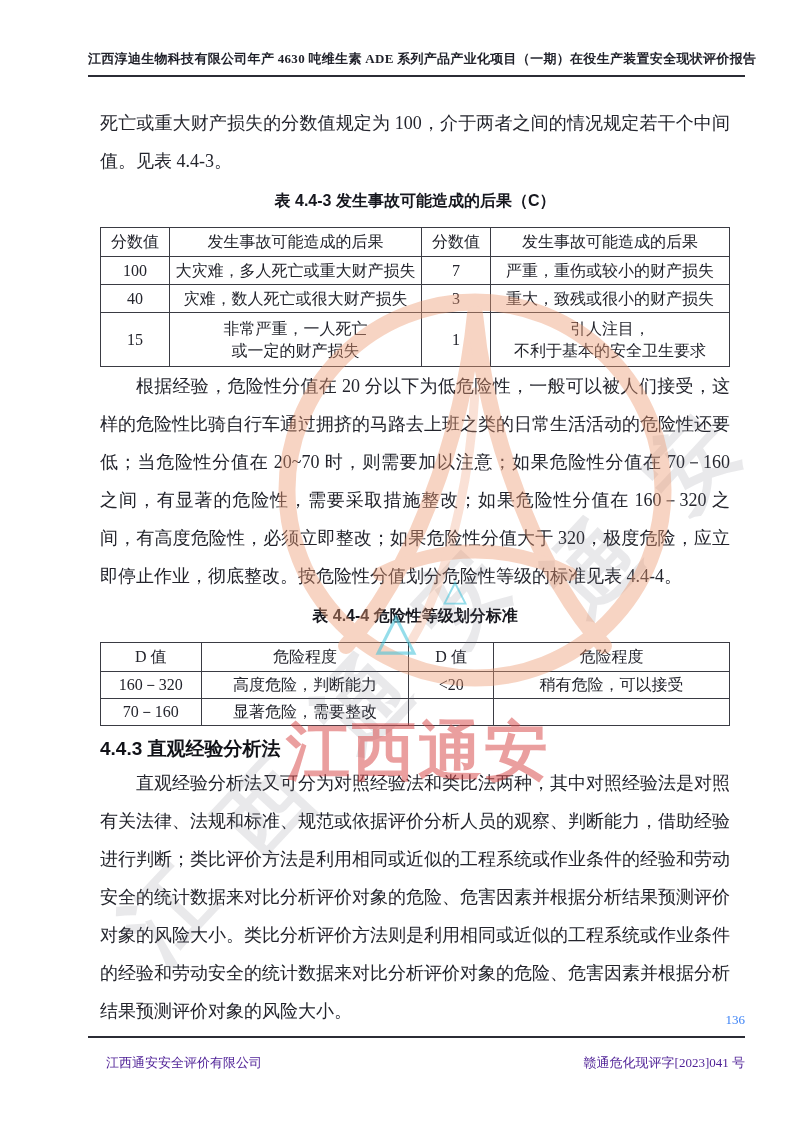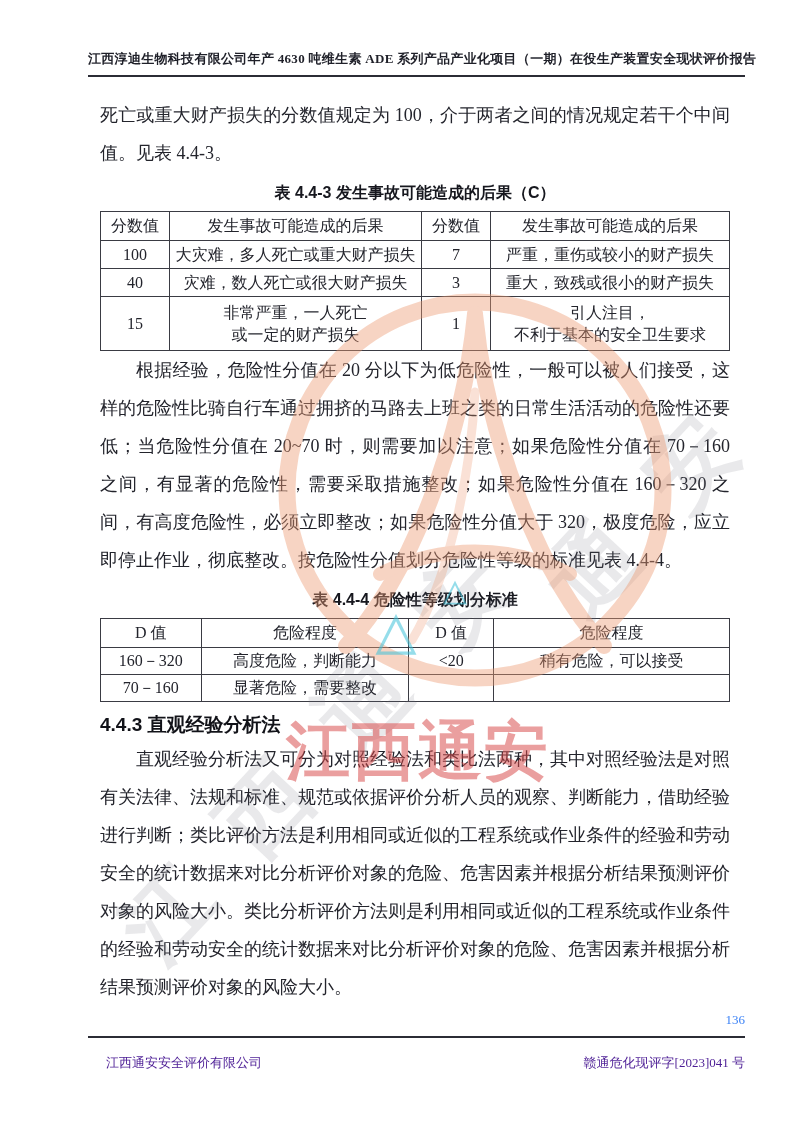--- a/index.html
+++ b/index.html
@@ -12,29 +12,29 @@
 
   
   .header { position:absolute; left:88px; right:55px; top:50px; }
   .header-title {
     font-size:13px; font-weight:bold; text-align:center;
     letter-spacing:0.3px; color:#1f2029; white-space:nowrap;
   }
   .header-rule { border-top:2.2px solid #2b2c35; margin-top:7px; }
 
   
-  .content { position:absolute; left:100px; right:70px; top:96px; }
+  .content { position:absolute; left:100px; right:70px; top:104px; }
   .para { font-size:18px; line-height:38px; text-align:justify; color:#23242c; }
   .indent { text-indent:2em; }
   .tbl-caption {
     font-family:"Liberation Sans", sans-serif; font-weight:bold;
     font-size:16px; text-align:center; color:#16171e; margin-top:11px;
   }
   table.tbl {
-    width:100%; border-collapse:collapse; margin-top:7px;
+    width:100%; border-collapse:collapse; margin-top:15px;
     font-size:16px; color:#23242c; table-layout:fixed;
   }
   table.tbl th, table.tbl td {
     border:1.6px solid #3a3b43; text-align:center; vertical-align:middle;
     line-height:22px; padding:2px 3px; font-weight:normal; white-space:pre-line;
   }
   table.tbl th { line-height:24px; }
   .t1 tr { height:28px; }
   .t1 tr.tall { height:54px; }
   .t2 tr { height:23px; }

